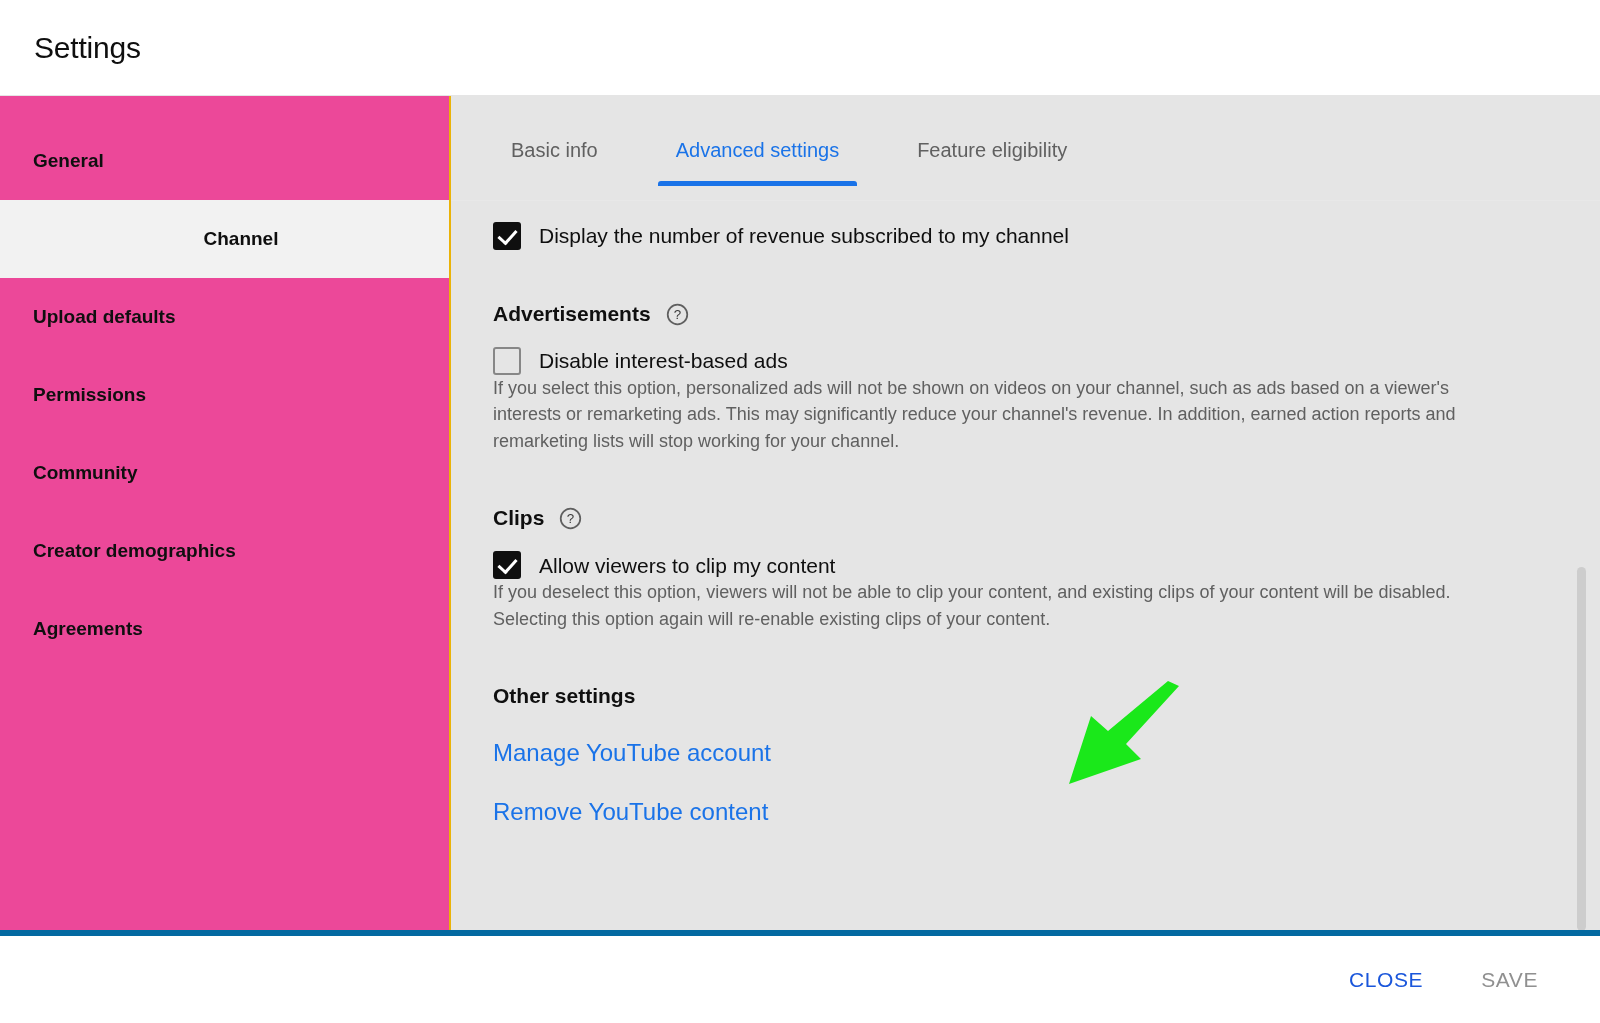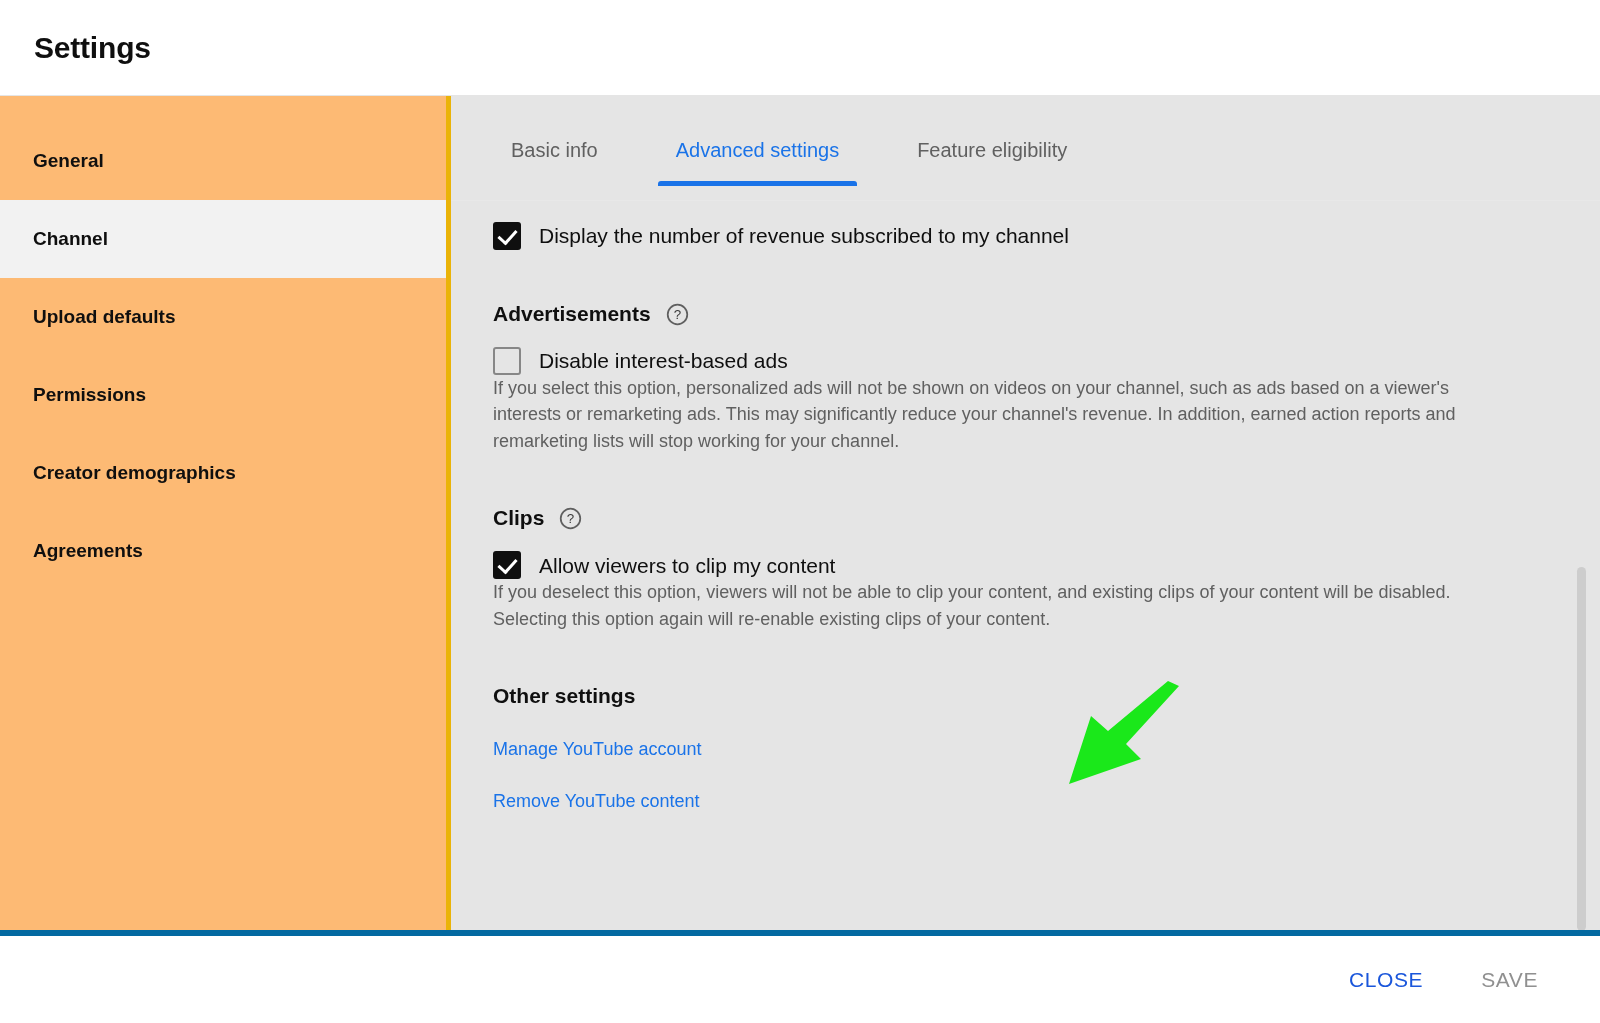--- a/index.html
+++ b/index.html
@@ -28,54 +28,55 @@
     height: 96px;
     flex: 0 0 96px;
     display: flex;
     align-items: center;
     padding-left: 34px;
     border-bottom: 1px solid #e5e5e5;
     background: #ffffff;
   }
   .dialog-title {
     font-size: 30px;
-    font-weight: 700;
+    font-weight: 400;
     letter-spacing: -0.2px;
     color: #0f0f0f;
   }
 
   
   .dialog-body {
     flex: 1 1 auto;
     display: flex;
     min-height: 0;
     position: relative;
   }
 
   
   .sidebar {
     width: 451px;
     flex: 0 0 451px;
-    border-right: 5px solid #eab308;
-    background: #fdba74;
+    border-right: 2px solid #eab308;
+    background: #ec4899;
     padding-top: 26px;
   }
   .sidebar-item {
     height: 78px;
     display: flex;
     align-items: center;
     padding-left: 33px;
     font-size: 19px;
     font-weight: 700;
     color: #0f0f0f;
     cursor: pointer;
     user-select: none;
   }
   .sidebar-item.active {
     background: #f2f2f2;
+    justify-content: center;
   }
 
   
   .content {
     flex: 1 1 auto;
     position: relative;
     display: flex;
     flex-direction: column;
     min-width: 0;
     background: #e5e5e5;
@@ -183,21 +184,21 @@
   }
 
   .other-title {
     font-size: 21px;
     font-weight: 700;
     color: #0f0f0f;
     margin-top: 52px;
   }
   .link {
     display: block;
-    font-size: 18px;
+    font-size: 24px;
     color: #1a73e8;
     text-decoration: none;
     margin-top: 31px;
     width: max-content;
     cursor: pointer;
     text-align: right;
   }
 
   
   .scrollbar-track {
@@ -273,20 +274,23 @@
       <div class="sidebar-item active">
         <span>Channel</span>
       </div>
       <div class="sidebar-item">
         <span>Upload defaults</span>
       </div>
       <div class="sidebar-item">
         <span>Permissions</span>
       </div>
       <div class="sidebar-item">
+        <span>Community</span>
+      </div>
+      <div class="sidebar-item">
         <span>Creator demographics</span>
       </div>
       <div class="sidebar-item">
         <span>Agreements</span>
       </div>
     </nav>
 
     <section class="content">
 
       <div class="tabbar">

